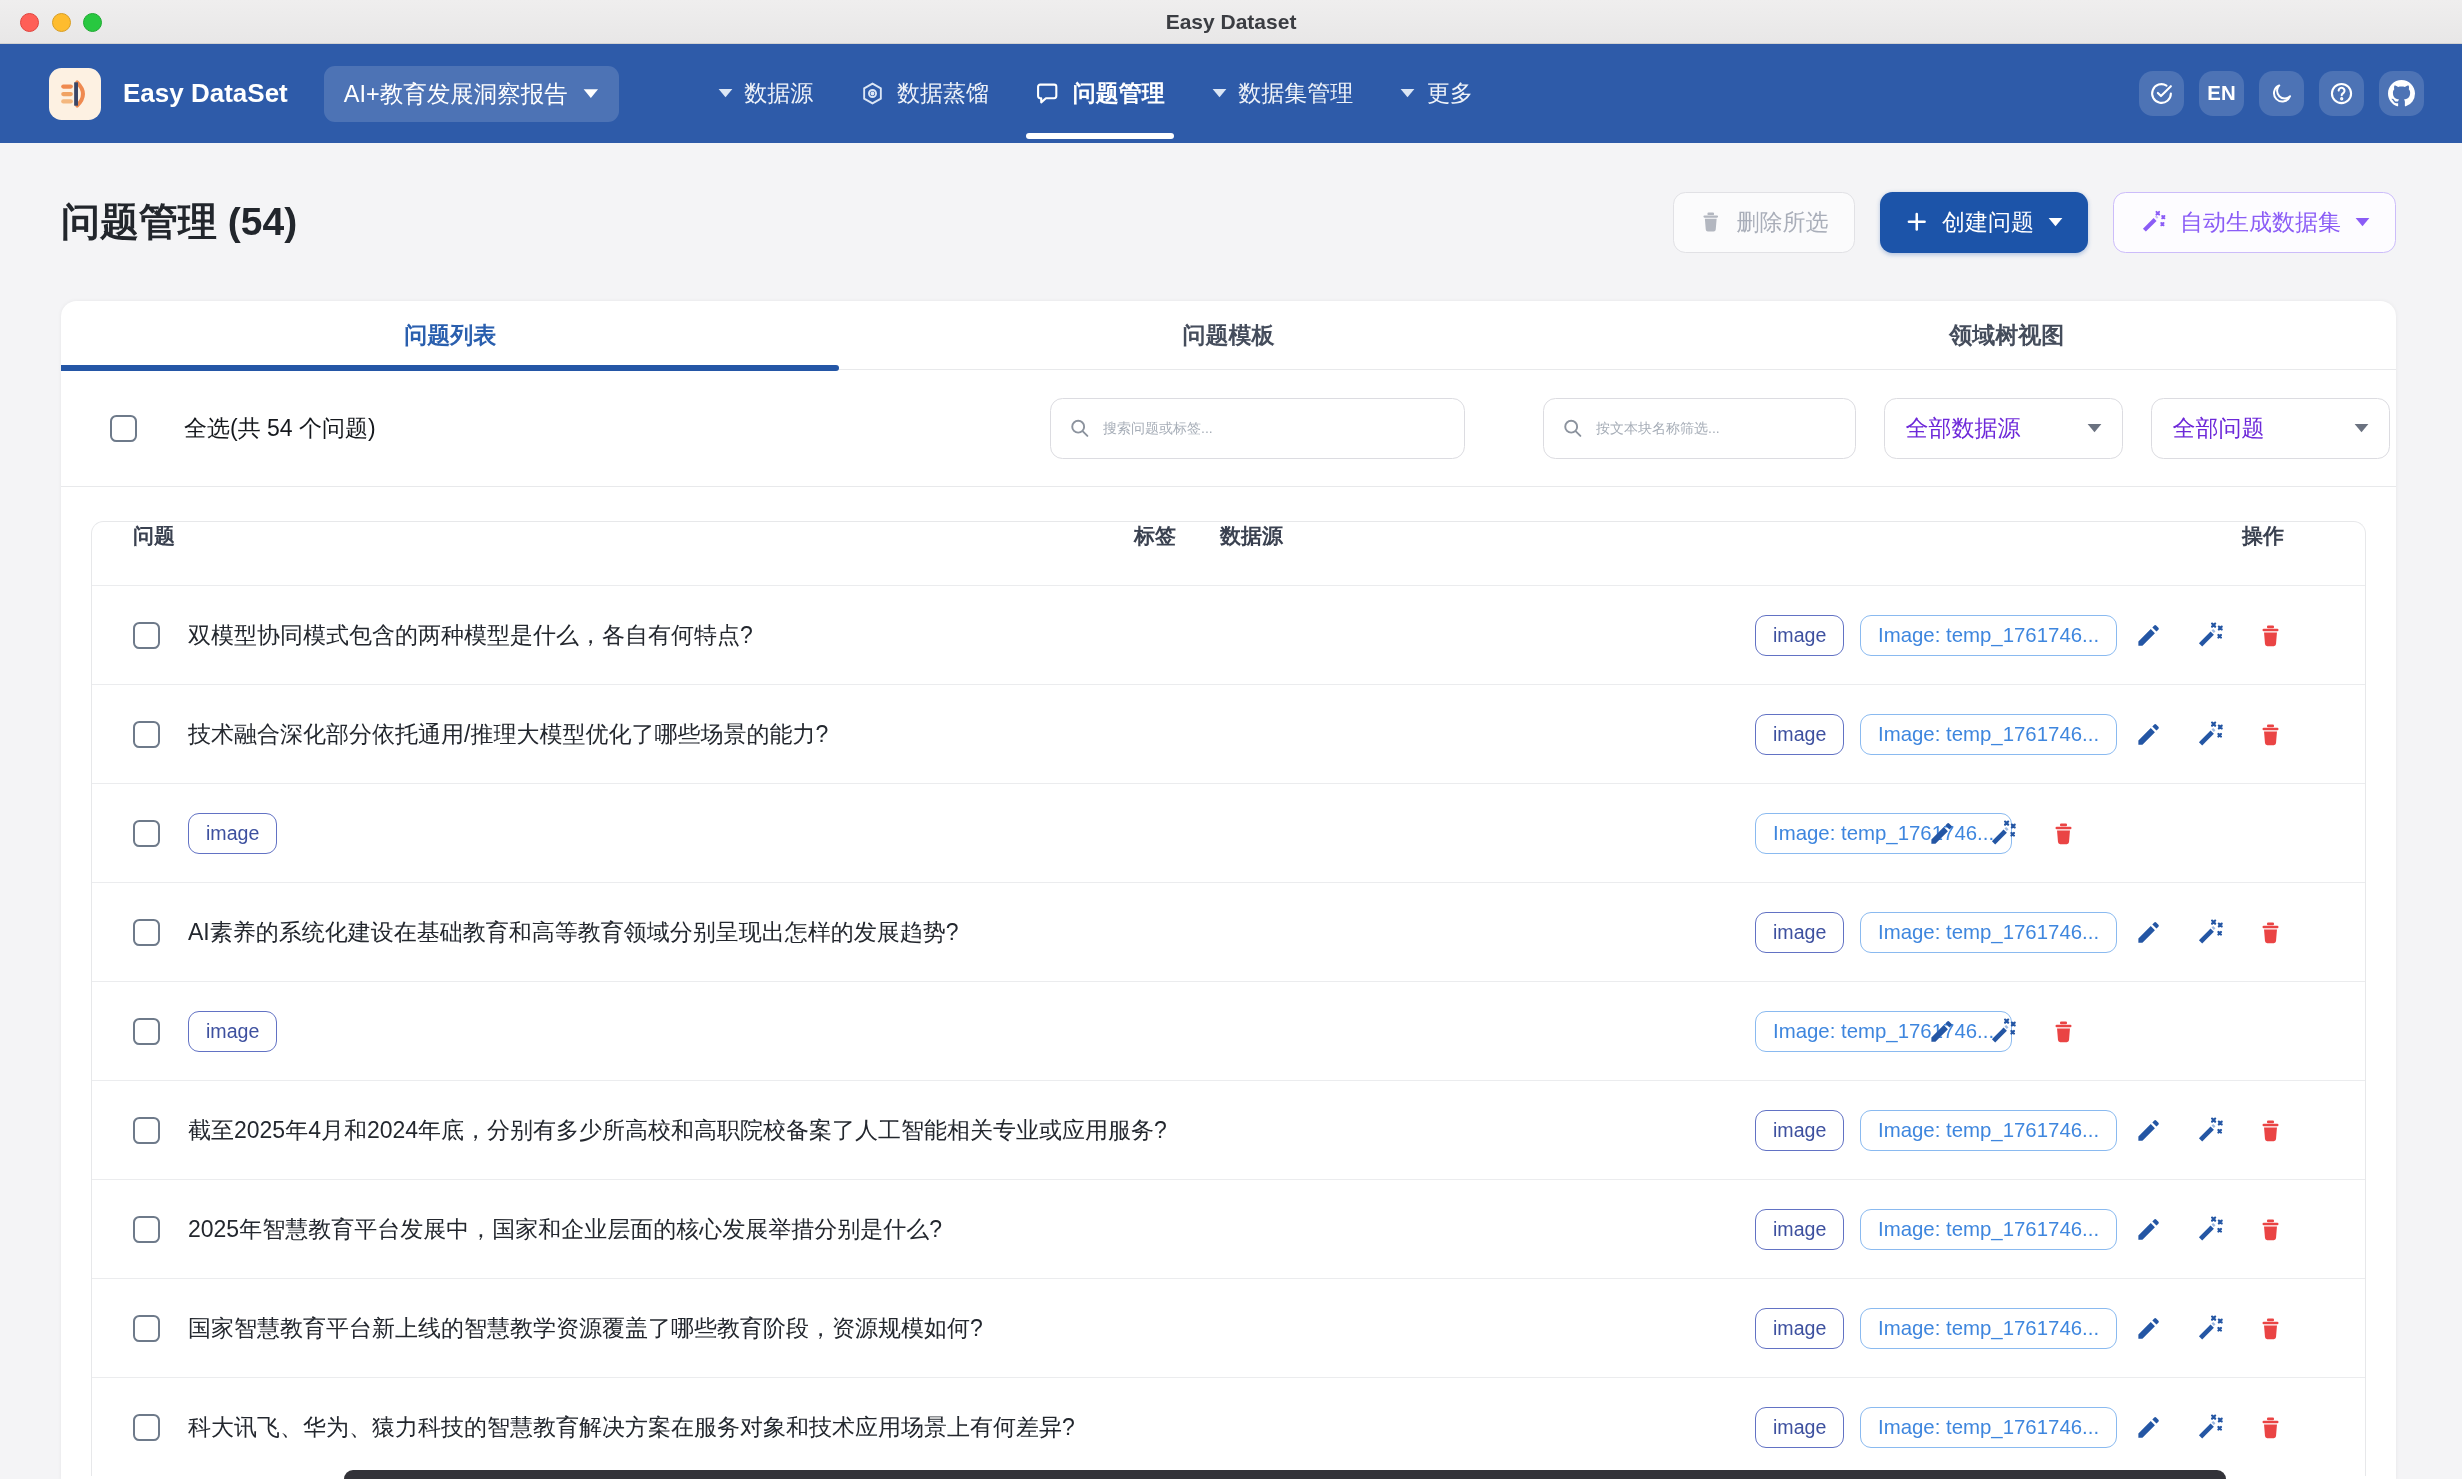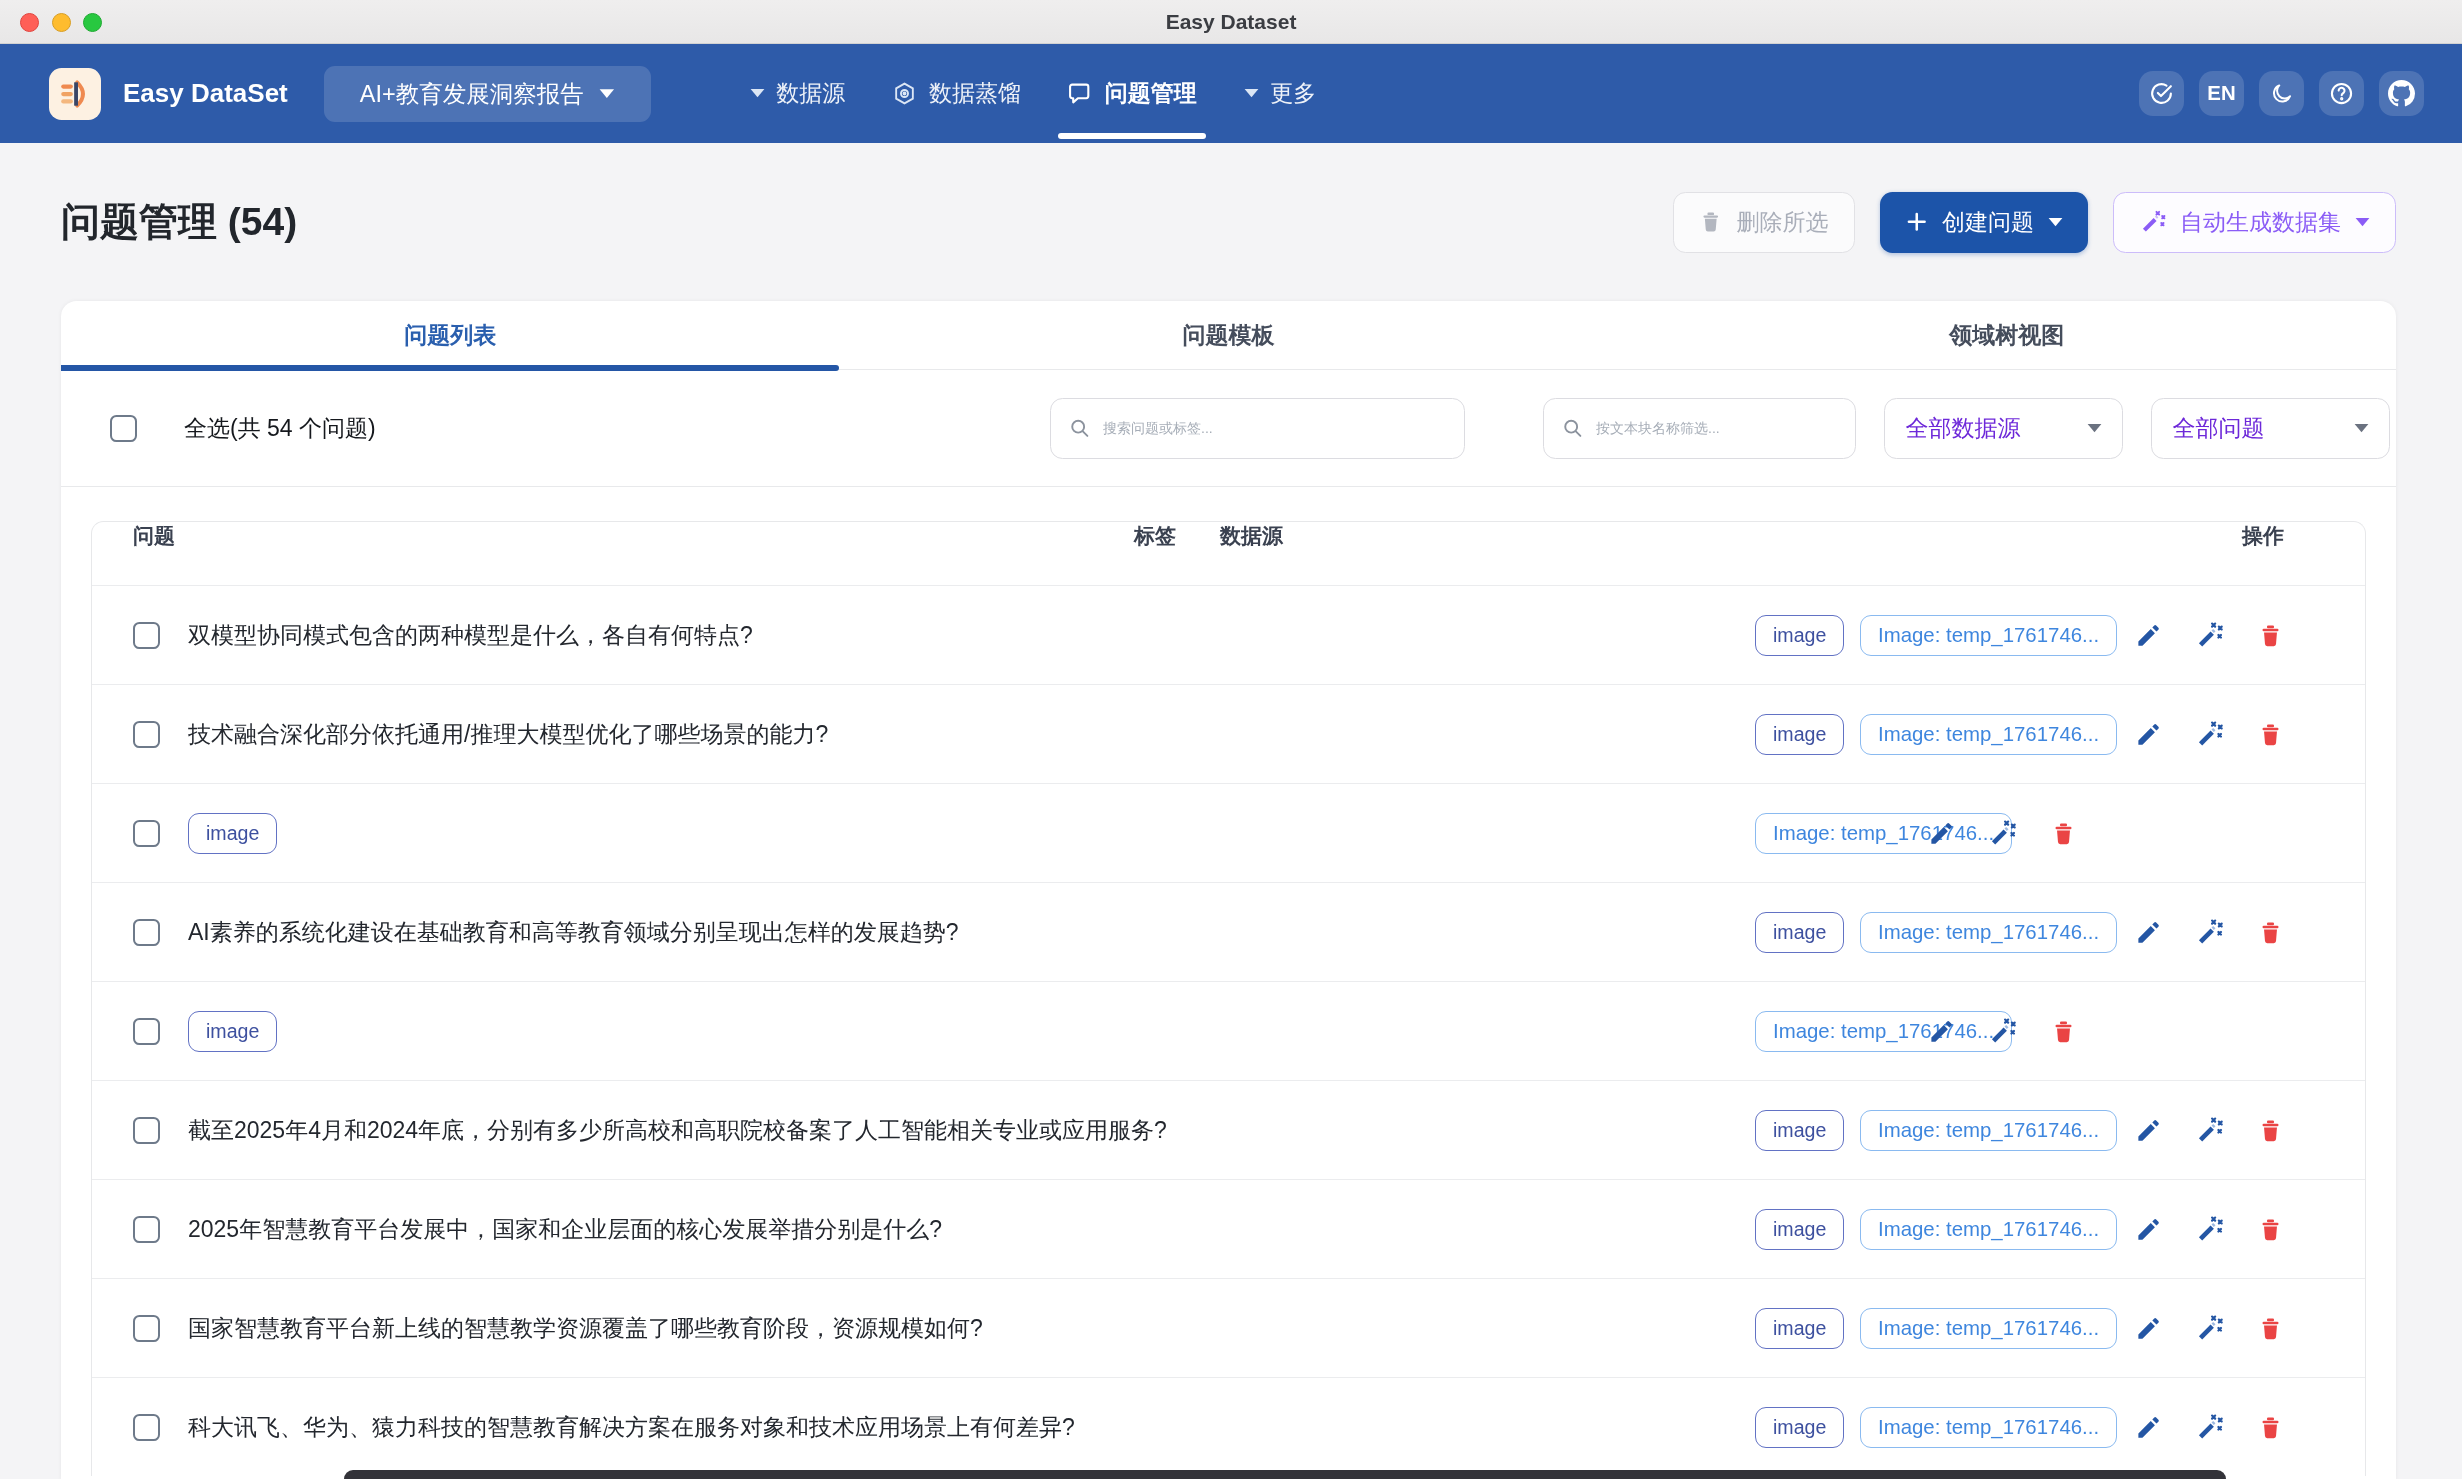--- a/index.html
+++ b/index.html
@@ -35,21 +35,21 @@
   }
   .logo {
     width:52px; height:52px; border-radius:12.5px; background:#fdf1e2;
     display:flex; align-items:center; justify-content:center; flex:0 0 auto;
   }
   .brand { color:#fff; font-size:26px; font-weight:700; margin-left:22px; white-space:nowrap; }
   .proj-chip {
     margin-left:36px; height:56px; border-radius:11px;
     background:rgba(255,255,255,.15);
     display:flex; align-items:center; gap:15.7px;
-    padding:0 36px; color:#fff; font-size:23.5px; cursor:pointer; white-space:nowrap;
+    padding:0 20px; color:#fff; font-size:23.5px; cursor:pointer; white-space:nowrap;
   }
   .nav-items { display:flex; align-items:center; margin-left:75px; height:99px; }
   .nav-item {
     display:flex; align-items:center; gap:11.7px;
     color:rgba(255,255,255,.92); font-size:23px;
     padding:0 23.5px; height:99px; position:relative; cursor:pointer; white-space:nowrap;
   }
   .nav-item.active { color:#fff; font-weight:700; }
   .nav-item.active::after {
     content:""; position:absolute; left:14px; right:14px; bottom:3.9px;
@@ -223,20 +223,26 @@
         <circle cx="12" cy="12" r="3.4"></circle>
         <circle cx="12" cy="12" r="1" fill="#dbe6f5"></circle>
       </svg>
       <span>数据蒸馏</span>
     </div>
     <div class="nav-item active">
       <svg width="25" height="25" viewBox="0 0 24 24" fill="none" stroke="#ffffff" stroke-width="2" stroke-linejoin="round">
         <path d="M4 3.5h13.5a2 2 0 012 2v9a2 2 0 01-2 2h-8l-4.5 4v-4H4a2 2 0 01-2-2v-9a2 2 0 012-2z"></path>
       </svg>
       <span>问题管理</span>
+    </div>
+    <div class="nav-item">
+      <svg width="15" height="10.2" viewBox="0 0 12 8">
+          <path d="M0.5 0.8 L11.5 0.8 L6 7.4 Z" fill="#dbe6f5"></path>
+        </svg>
+      <span>数据集管理</span>
     </div>
     <div class="nav-item">
       <svg width="15" height="10.2" viewBox="0 0 12 8">
           <path d="M0.5 0.8 L11.5 0.8 L6 7.4 Z" fill="#dbe6f5"></path>
         </svg>
       <span>更多</span>
     </div>
   </div>
 
   <div class="nav-right">

